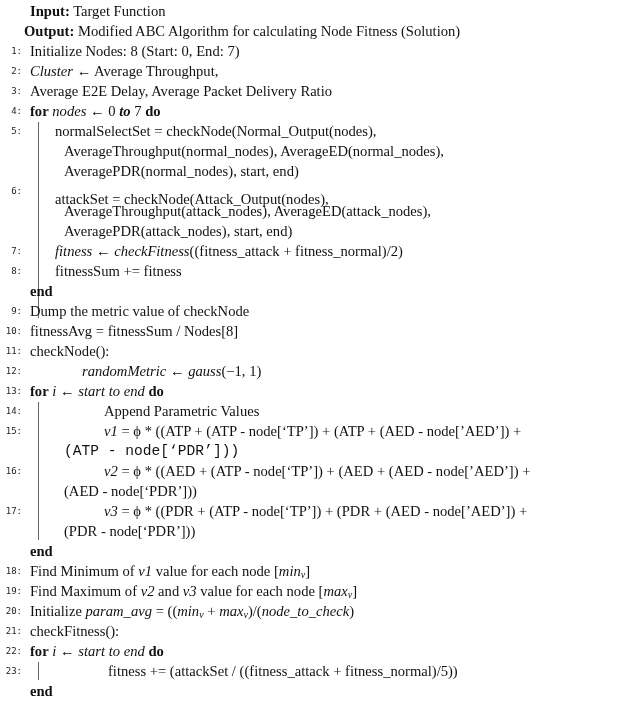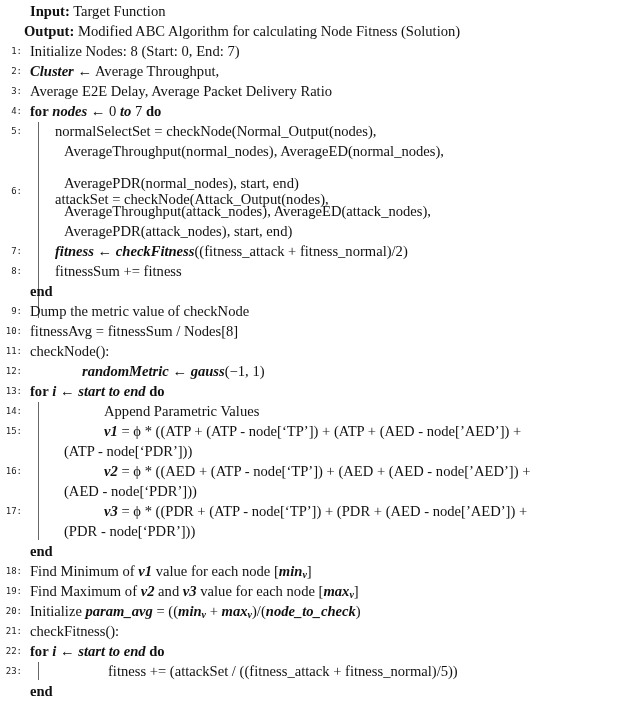--- a/index.html
+++ b/index.html
@@ -4,21 +4,21 @@
 <style>
   html, body { margin: 0; padding: 0; background: #ffffff; }
   body { width: 617px; height: 701px; overflow: hidden; position: relative;
          font-family: "DejaVu Serif", "Liberation Serif", serif; color: #111; }
   .algo { position: absolute; left: 0; top: 0; width: 617px; }
   .line { position: absolute; left: 0; height: 20px; line-height: 20px; font-size: 14.6px; white-space: nowrap;
           font-family: "Liberation Serif", serif; }
   .num { position: absolute; left: 0; width: 22px; text-align: right; font-family: "DejaVu Sans Mono", monospace; font-size: 9px; color: #222; }
   .txt { position: absolute; white-space: nowrap; }
   b { font-weight: bold; }
-  i, .it { font-style: italic; font-weight: bold; }
+  i, .it { font-style: italic; }
   .vbar { position: absolute; width: 1px; background: #666; }
   sub { font-size: 10px; vertical-align: -2px; }
 </style>
 </head>
 <body>
 
 <div class="algo">
 
   <div class="line" style="top:1px;">
     <span class="txt" style="left:30px;"><b>Input:</b> <span>Target Function</span></span>
@@ -50,21 +50,21 @@
   <div class="vbar" style="left:38px; top:122px; height:196px;"></div>
 
   <div class="line" style="top:121px;">
     <span class="num">5:</span>
     <span class="txt" style="left:55px;">normalSelectSet = checkNode(Normal_Output(nodes),</span>
   </div>
   <div class="line" style="top:141px;">
     <span class="txt" style="left:64px;">AverageThroughput(normal_nodes), AverageED(normal_nodes),</span>
   </div>
   <div class="line" style="top:161px;">
-    <span class="txt" style="left:64px;margin-top:12px;">AveragePDR(normal_nodes), start, end)</span>
+    <span class="txt" style="left:64px;">AveragePDR(normal_nodes), start, end)</span>
   </div>
 
   <div class="line" style="top:181px;">
     <span class="num">6:</span>
     <span class="txt" style="left:55px;margin-top:8px;">attackSet = checkNode(Attack_Output(nodes),</span>
   </div>
   <div class="line" style="top:201px;">
     <span class="txt" style="left:64px;">AverageThroughput(attack_nodes), AverageED(attack_nodes),</span>
   </div>
   <div class="line" style="top:221px;">
@@ -115,21 +115,21 @@
   <div class="line" style="top:401px;">
     <span class="num">14:</span>
     <span class="txt" style="left:104px;">Append Parametric Values</span>
   </div>
 
   <div class="line" style="top:421px;">
     <span class="num">15:</span>
     <span class="txt" style="left:104px;"><i>v1</i><span> = ϕ * ((ATP + (ATP - node[‘TP’]) + (ATP + (AED - node[’AED’]) +</span></span>
   </div>
   <div class="line" style="top:441px;">
-    <span class="txt" style="left:64px;">(ATP - node[‘PDR’]))</span>
+    <span class="txt" style="left:64px;font-family:Liberation Mono, monospace;">(ATP - node[‘PDR’]))</span>
   </div>
 
   <div class="line" style="top:461px;">
     <span class="num">16:</span>
     <span class="txt" style="left:104px;"><i>v2</i><span> = ϕ * ((AED + (ATP - node[‘TP’]) + (AED + (AED - node[’AED’]) +</span></span>
   </div>
   <div class="line" style="top:481px;">
     <span class="txt" style="left:64px;">(AED - node[‘PDR’]))</span>
   </div>
 

